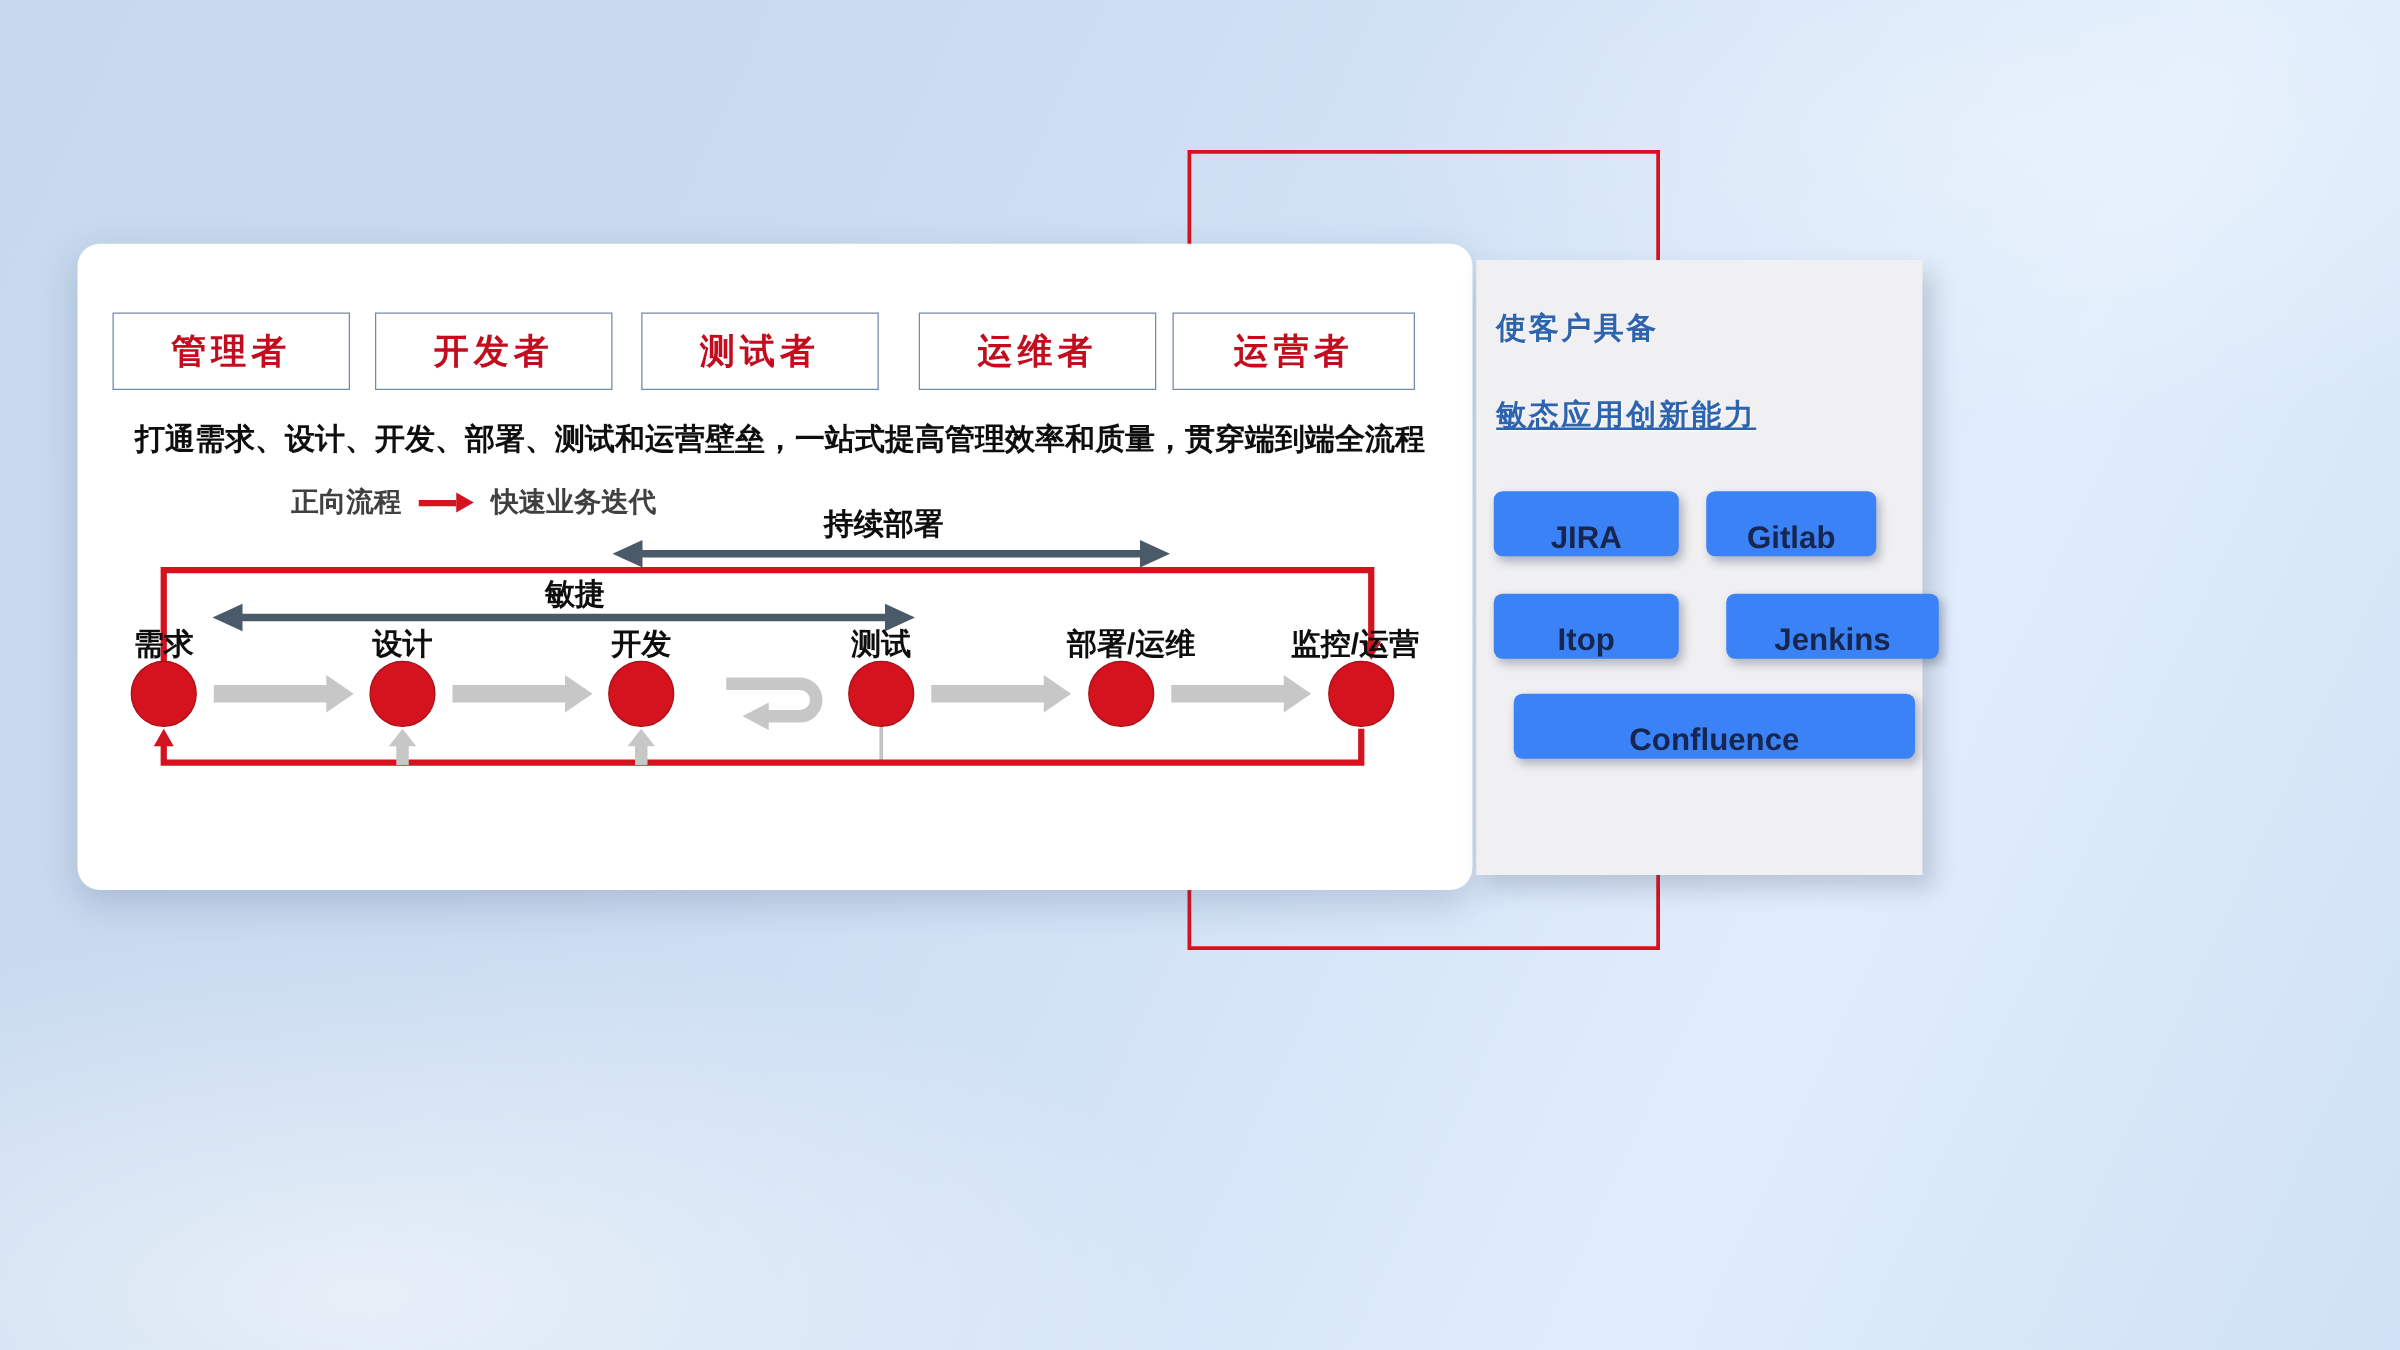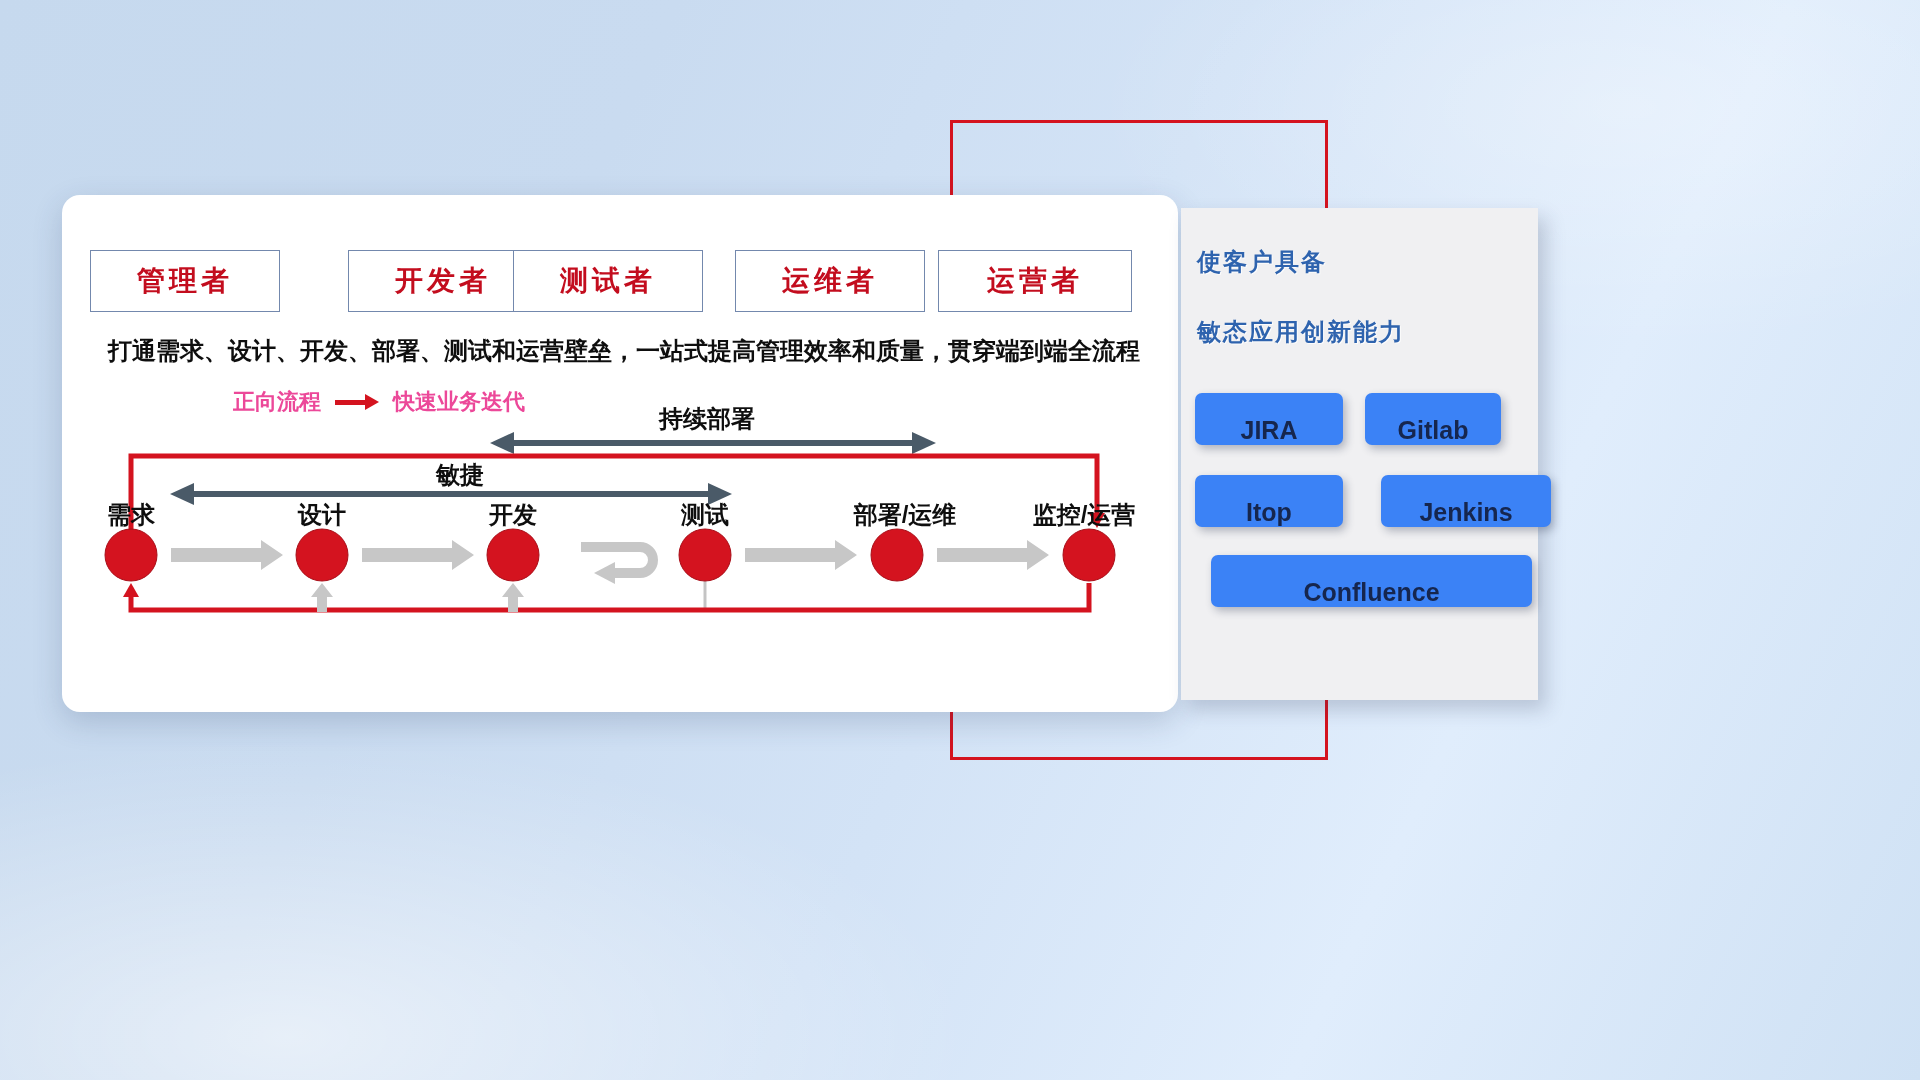--- a/index.html
+++ b/index.html
@@ -24,51 +24,51 @@
     background:#ffffff; border-radius:18px;
     box-shadow:0 10px 30px rgba(40,60,100,.20); z-index:2;padding-left:26px;
   }
   .role-box {
     position:absolute; top:55px; height:62px; background:#fff;
     border:1px solid #7388ad;
     display:flex; align-items:center; justify-content:center;
     color:#c30d1e; font-size:28px; font-weight:bold; letter-spacing:4px;
   }
   .role-0 { left:28px;  width:190px; }
-  .role-1 { left:238px; width:190px;margin-left:48px; }
+  .role-1 { left:238px; width:190px; }
   .role-2 { left:451px; width:190px; }
   .role-3 { left:673px; width:190px; }
   .role-4 { left:876px; width:194px; }
   .subtitle {
     position:absolute; left:46px; top:140px; width:1050px;
     font-size:24px; font-weight:bold; color:#0e0e0e; white-space:nowrap;
   }
   .legend {
     position:absolute; display:flex; align-items:center; gap:14px;
-    font-weight:bold; color:#ec4899;
+    font-weight:bold; color:#404040;
   }
   .legend-forward  { left:171px; top:192px; font-size:22px; }
   .legend-feedback { left:706px; top:458px; font-size:24px; }
   .arrow-shape { display:flex; align-items:center; }
   .arrow-bar { width:30px; height:5px; background:#d4131f; }
   .tri-right { width:0; height:0; border-left:14px solid #d4131f; border-top:8px solid transparent; border-bottom:8px solid transparent; }
   .tri-left  { width:0; height:0; border-right:14px solid #d4131f; border-top:8px solid transparent; border-bottom:8px solid transparent; }
   .flow-svg { position:absolute; left:0; top:205px; }
   .flow-svg text { font-family:"Liberation Sans","DejaVu Sans",sans-serif; font-weight:bold; fill:#0e0e0e; }
   .side-panel {
     position:absolute; left:1181px; top:208px; width:357px; height:492px;
     background:#f0f0f2; box-shadow:8px 10px 18px rgba(50,60,90,.22); z-index:3;
   }
   .side-title {
     position:absolute; left:16px; width:100%; 
     font-size:24px; font-weight:bold; color:#2e63ae; letter-spacing:2px;
     text-shadow:1px 1px 0 rgba(255,255,255,.8);
   }
   .side-title-1 { top:38px; }
-  .side-title-2 { top:108px; }
+  .side-title-2 { top:108px;text-decoration:underline; }
   .tool-btn {
     position:absolute; height:52px; background:#3b82f6; border-radius:7px;
     box-shadow:3px 4px 8px rgba(30,40,70,.30);
     display:flex; align-items:flex-end; justify-content:center;
     font-size:25px; font-weight:bold; color:#16264e;
   }
   .tool-0 { left:14px;  top:185px; width:148px; }
   .tool-1 { left:184px; top:185px; width:136px; }
   .tool-2 { left:14px;  top:267px; width:148px; }
   .tool-3 { left:200px; top:267px; width:170px; }

